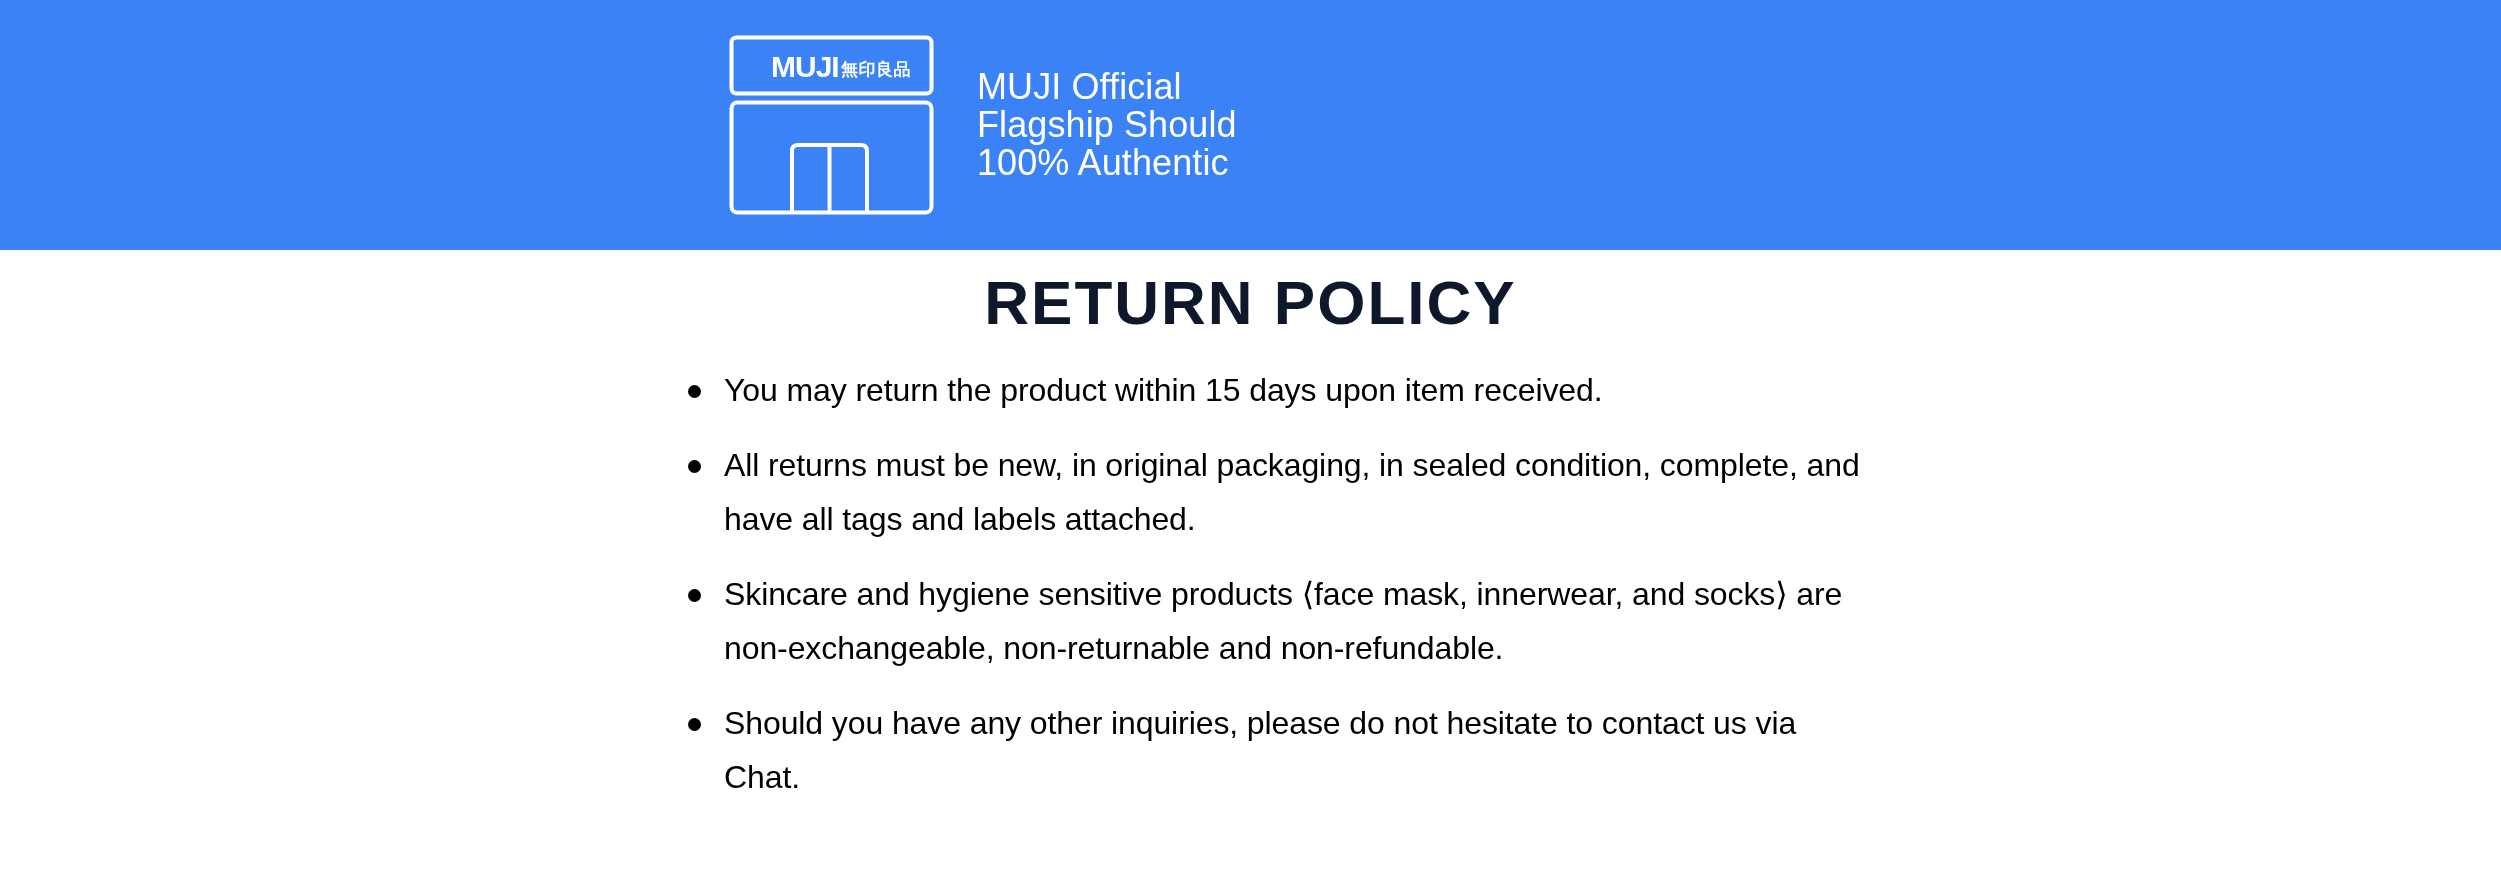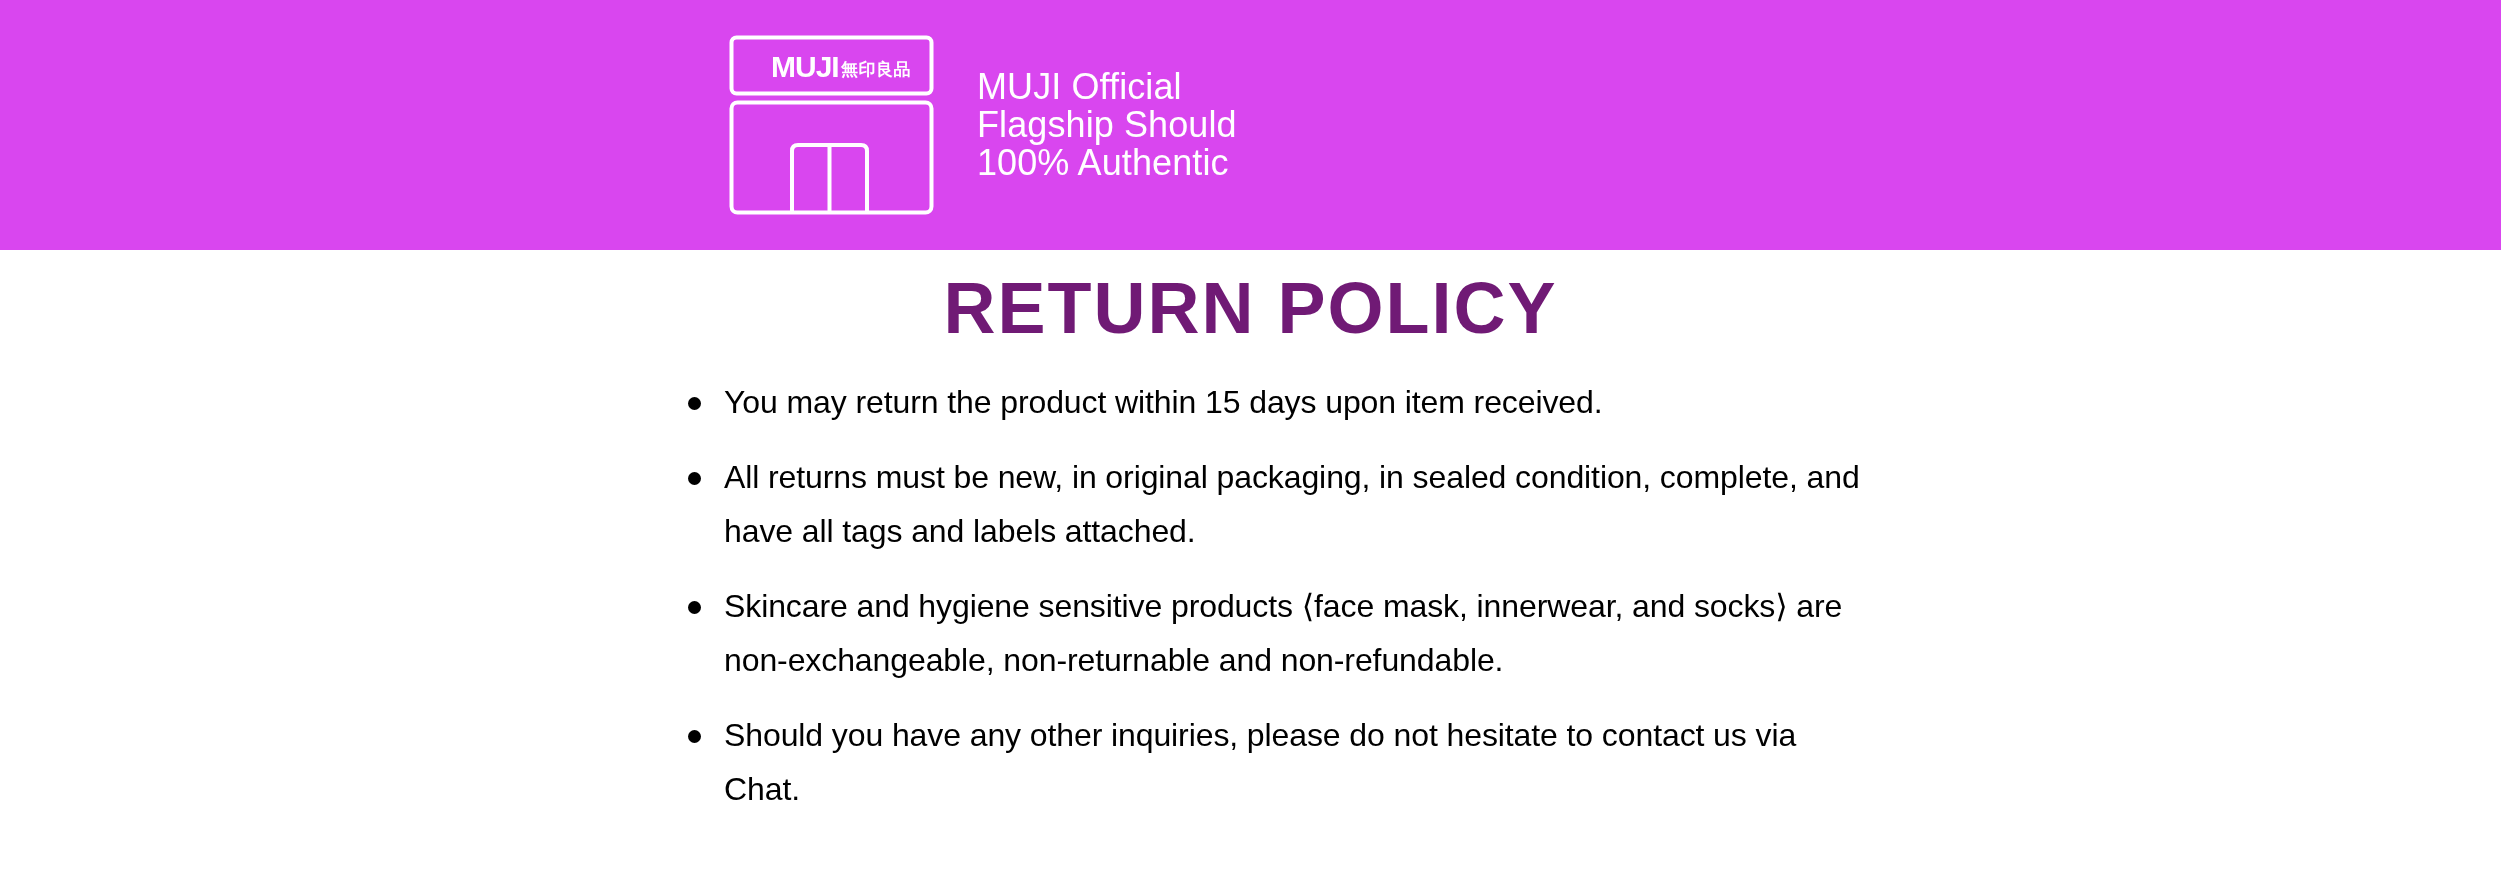--- a/index.html
+++ b/index.html
@@ -13,21 +13,21 @@
     height: 876px;
     overflow: hidden;
     font-family: "Liberation Sans", sans-serif;
     -webkit-font-smoothing: antialiased;
   }
 
   
   .banner {
     width: 2501px;
     height: 250px;
-    background: #d946ef;
+    background: #3b82f6;
     display: flex;
     align-items: center;
     justify-content: flex-start;
     box-sizing: border-box;
     position: relative;
   }
 
   .banner-inner {
     display: flex;
     align-items: center;
@@ -89,24 +89,24 @@
 
   
   .content {
     width: 2501px;
     padding-top: 18px;
     box-sizing: border-box;
   }
 
   .page-title {
     text-align: center;
-    font-size: 72px;
+    font-size: 62px;
     font-weight: 700;
     letter-spacing: 2px;
-    color: #701a75;
+    color: #0f172a;
     margin: 0;
     line-height: 1.12;
     font-family: "Liberation Sans", sans-serif;
   }
 
   .policy-list {
     list-style: none;
     margin: 0;
     padding: 0;
     width: 1180px;

